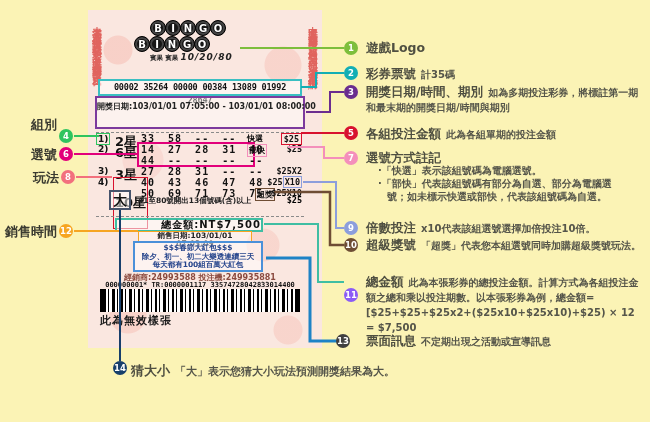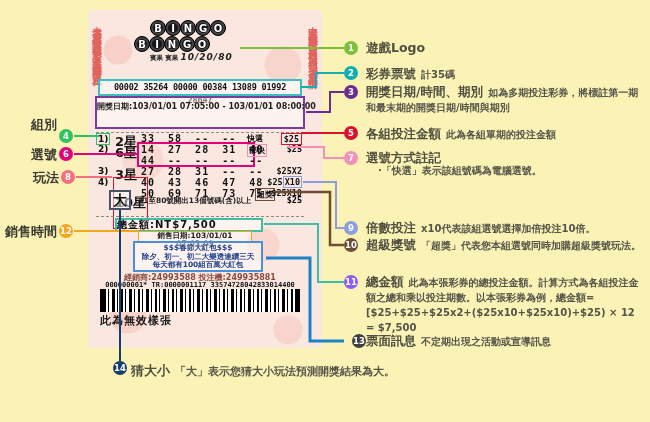--- a/index.html
+++ b/index.html
@@ -84,21 +84,21 @@
     position:absolute; left:21px; top:180px; width:22px; height:20px;
     border:2px solid #46536B; background:rgba(255,255,255,.5);
     font-size:14px; font-weight:bold; text-align:center; line-height:17px; color:#111;
   }
   #bigdesc { position:absolute; left:50px; top:186px; font-size:7.5px; font-weight:bold; color:#222; }
   #bigamt  { position:absolute; right:20px; top:185px; font-family:"DejaVu Sans Mono",monospace; font-size:8.5px; font-weight:bold; }
 
   #totalbox {
     position:absolute; left:27px; top:208px; width:148px; height:14px;
     border:2px solid #3FBEA3; background:rgba(255,255,255,.55);
-    font-size:10px; font-weight:bold; letter-spacing:1px; text-align:left; line-height:10px; color:#111;
+    font-size:10px; font-weight:bold; letter-spacing:1px; text-align:right; line-height:10px; color:#111;
   }
   #salebox {
     position:absolute; left:50px; top:221px; width:114px; height:11px;
     border:1.5px solid #F6A521; font-size:7.5px; font-weight:bold;
     text-align:center; line-height:8px; color:#222; background:rgba(255,255,255,.4);
   }
   #promobox {
     position:absolute; left:45px; top:231px; width:130px; height:31px;
     border:2px solid #4A90D9; background:rgba(255,255,255,.5);
     text-align:center; color:#26458C; font-weight:bold; padding-top:1px;
@@ -129,22 +129,22 @@
 
   #t1{top:40px;} #t2{top:66px;} #t3{top:84px;} #t5{top:126px;}
   #t7{top:150px;} #t9{top:220px;} #t10{top:237px;} #t11{top:274px;} #t13{top:333px;}
   #c1{left:344px;top:41px;background:#7DBE3C;}
   #c2{left:344px;top:66px;background:#12AEB4;}
   #c3{left:344px;top:85px;background:#6B2D8F;}
   #c5{left:344px;top:126px;background:#D8122E;}
   #c7{left:344px;top:151px;background:#F48FBB;}
   #c9{left:344px;top:221px;background:#8C9EDC;}
   #c10{left:344px;top:238px;background:#6E4D34;}
-  #c11{left:344px;top:275px;background:#8b5cf6;}
-  #c13{left:352px;top:334px;background:#404040;}
+  #c11{left:344px;top:288px;background:#8b5cf6;}
+  #c13{left:336px;top:334px;background:#404040;}
   #c4{left:59px;top:129px;background:#2FC45F;}
   #c6{left:59px;top:147px;background:#E2007B;}
   #c8{left:61px;top:170px;background:#F2707D;}
   #c12{left:59px;top:224px;background:#F6A521;}
   #c14{left:113px;top:361px;background:#173F6B;}
   #t4{left:24px;top:116px;width:33px;}
   #t6{left:24px;top:146px;width:33px;}
   #t8{left:26px;top:169px;width:33px;}
   #t12{left:3px;top:223px;width:54px;}
   #t14{position:absolute;left:131px;top:360px;width:500px;z-index:4;}
@@ -280,20 +280,21 @@
   </div>
   <div id="t5" class="a-block">
     <span class="a-title">各組投注金額</span>
     <span class="a-desc">此為各組單期的投注金額</span>
   </div>
   <div id="t7" class="a-block">
     <span class="a-title">選號方式註記</span>
   </div>
   <div id="bullets">
     <div class="bullet">·「快選」表示該組號碼為電腦選號。</div>
+    <div class="bullet">·「部快」代表該組號碼有部分為自選、部分為電腦選號；如未標示快選或部快，代表該組號碼為自選。</div>
   </div>
   <div id="t9" class="a-block">
     <span class="a-title">倍數投注</span>
     <span class="a-desc">x10代表該組選號選擇加倍投注10倍。</span>
   </div>
   <div id="t10" class="a-block">
     <span class="a-title">超級獎號</span>
     <span class="a-desc">「超獎」代表您本組選號同時加購超級獎號玩法。</span>
   </div>
   <div id="t11" class="a-block">

